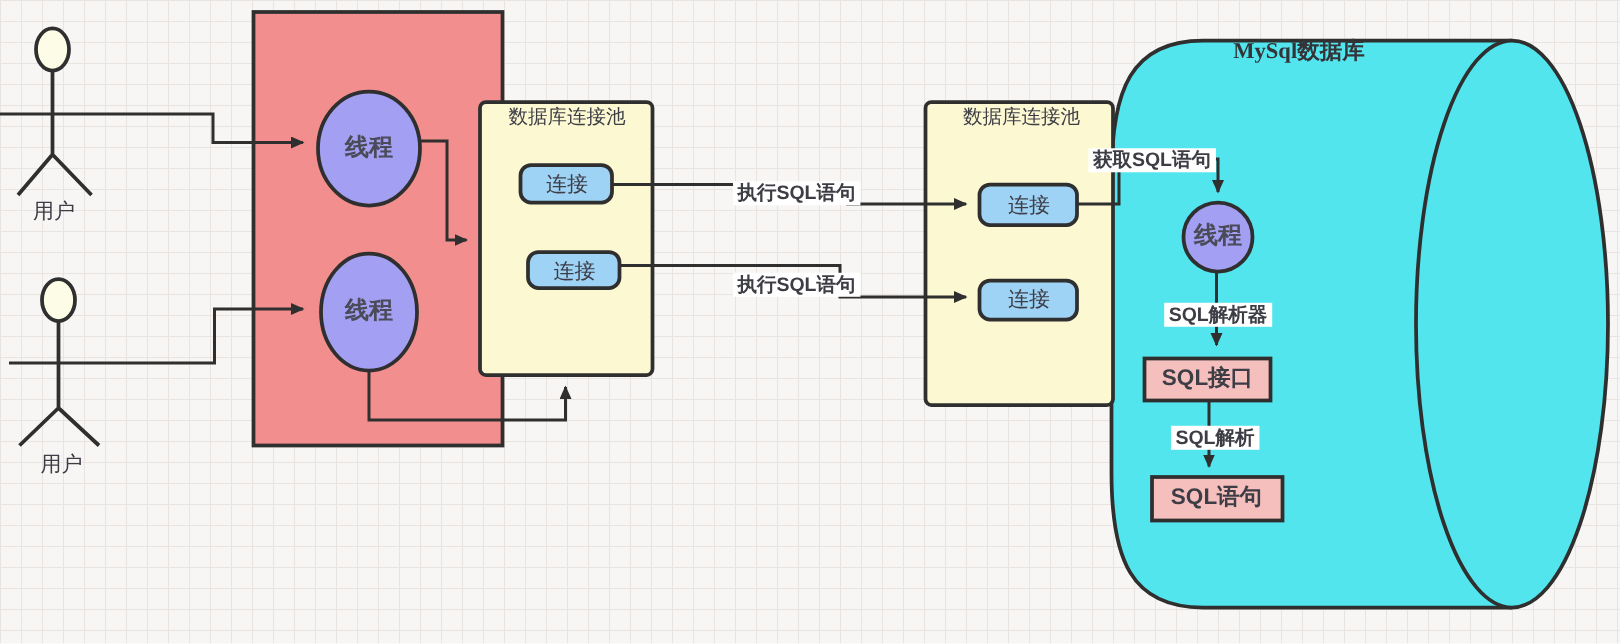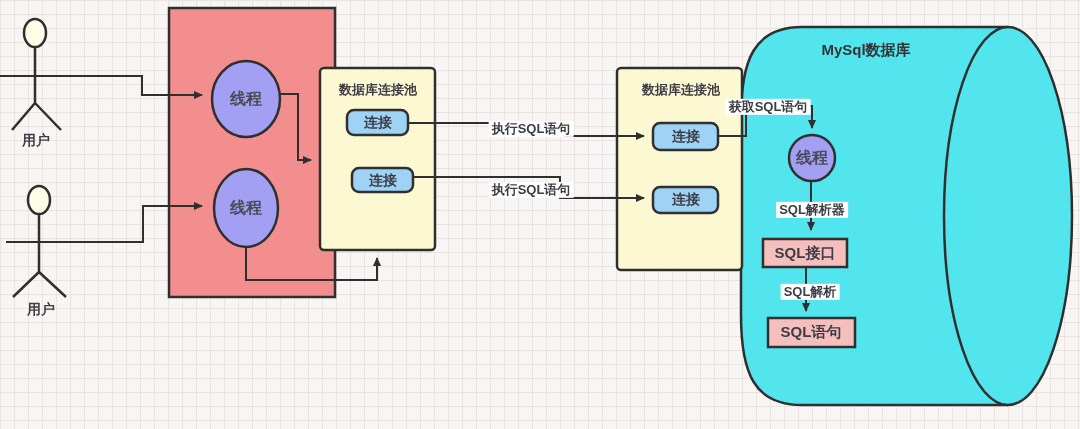--- a/index.html
+++ b/index.html
@@ -20,25 +20,25 @@
     position:absolute;
     transform:translate(-50%,-50%);
     white-space:nowrap;
     font-size:13px;
     font-weight:600;
     color:#3d3d46;
     z-index:3;
     line-height:1.1;
   }
   .tag{ background:#ffffff; padding:1px 3px; font-weight:600; }
-  .pool-title{ font-size:13px; font-weight:700;margin-top:12px; }
-  .btn-lbl{ font-size:14px; font-weight:700; }
+  .pool-title{ font-size:13px; font-weight:400; }
+  .btn-lbl{ font-size:14px; font-weight:400; }
   .node-lbl{ font-size:16px; font-weight:600; color:#4a4a58; }
   .box-lbl{ font-size:15px; font-weight:600; }
-  .actor-lbl{ font-size:14px; font-weight:700; }
+  .actor-lbl{ font-size:14px; font-weight:400; }
   .db-title{ font-size:15px; font-weight:700; color:#343438; }
 </style>
 </head>
 <body>
 
 <div id="canvas">
 
   <svg width="1080" height="429" viewBox="0 0 1080 429">
     <defs>
       <marker id="arr" markerWidth="10" markerHeight="9" refX="8" refY="4" orient="auto" markerUnits="userSpaceOnUse">
@@ -101,21 +101,21 @@
   <div class="lbl btn-lbl" style="left:378px;top:123px;">连接</div>
   <div class="lbl btn-lbl" style="left:383px;top:181px;">连接</div>
 
   <div class="lbl tag" style="left:531px;top:129px;">执行SQL语句</div>
   <div class="lbl tag" style="left:531px;top:190px;">执行SQL语句</div>
 
   <div class="lbl pool-title" style="left:681px;top:78px;">数据库连接池</div>
   <div class="lbl btn-lbl" style="left:686px;top:137px;">连接</div>
   <div class="lbl btn-lbl" style="left:686px;top:200px;">连接</div>
 
-  <div class="lbl db-title" style="left:866px;top:50px;">MySql数据库</div>
+  <div class="lbl db-title" style="left:866px;top:35px;font-family:Liberation Serif, serif;">MySql数据库</div>
   <div class="lbl tag" style="left:768px;top:107px;">获取SQL语句</div>
   <div class="lbl node-lbl" style="left:812px;top:158px;">线程</div>
   <div class="lbl tag" style="left:812px;top:210px;">SQL解析器</div>
   <div class="lbl box-lbl" style="left:805px;top:253px;">SQL接口</div>
   <div class="lbl tag" style="left:810px;top:292px;">SQL解析</div>
   <div class="lbl box-lbl" style="left:811px;top:332px;">SQL语句</div>
 
 </div>
 
 </body></html>

